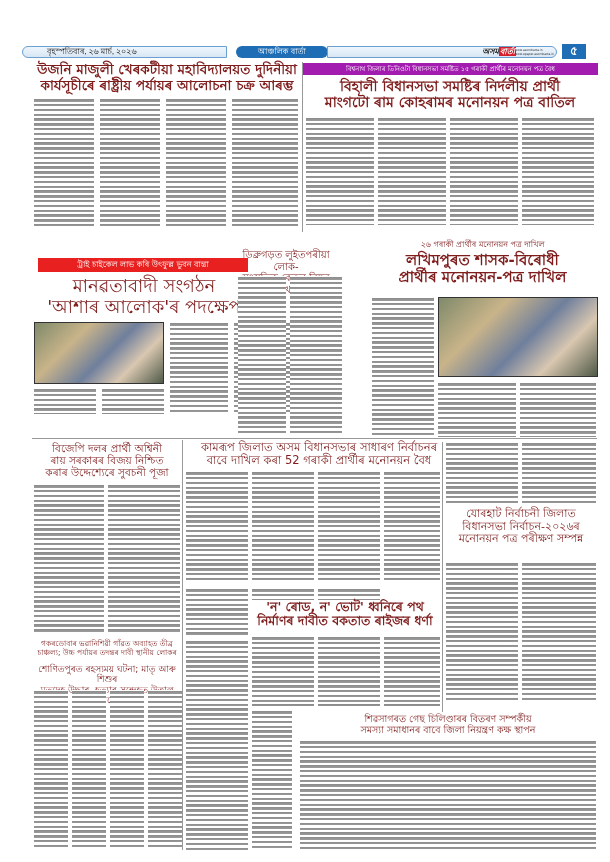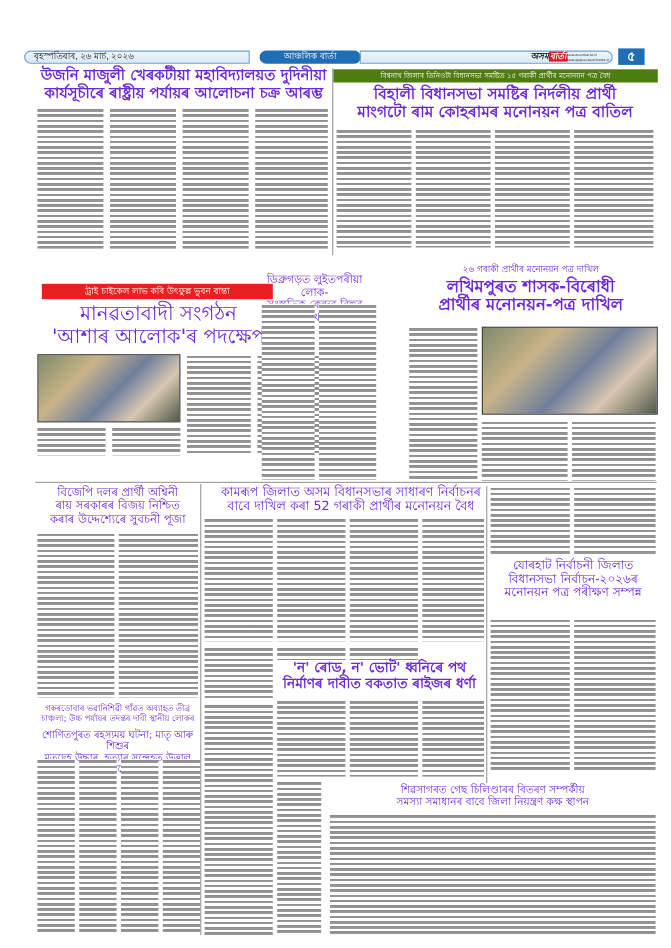--- a/index.html
+++ b/index.html
@@ -1,26 +1,26 @@
 <!DOCTYPE html>
 <html><head>
 <meta charset="utf-8">
 <style>
 *{margin:0;padding:0;box-sizing:border-box;}
 body{width:610px;height:862px;background:#fff;font-family:"DejaVu Serif",serif;color:#111;position:relative;overflow:hidden;}
 .abs{position:absolute;}
 .hdr{left:22px;top:46px;width:568px;height:12px;}
-.hdr-left{position:absolute;left:0;top:0;width:205px;height:12px;border:1px solid #6a9fd0;border-radius:6px 0 0 6px;background:linear-gradient(#eef5fc,#d8e7f5);font-size:8px;line-height:10px;padding-left:8px;font-family:Liberation Sans, sans-serif;}
+.hdr-left{position:absolute;left:0;top:0;width:205px;height:12px;border:1px solid #6a9fd0;border-radius:6px 0 0 6px;background:linear-gradient(#eef5fc,#d8e7f5);font-size:8px;line-height:10px;padding-left:24px;font-family:Liberation Serif, serif;}
 .hdr-mid{position:absolute;left:214px;top:0;width:92px;height:12px;background:#1f6db5;color:#fff;font-size:8px;line-height:12px;text-align:center;border-radius:6px;font-family:"DejaVu Sans",sans-serif;}
 .hdr-right{position:absolute;left:305px;top:0;width:230px;height:12px;border:1px solid #6a9fd0;border-radius:0 6px 6px 0;background:linear-gradient(#eef5fc,#d8e7f5);}
 .brand{position:absolute;right:40px;top:0;font-size:8px;font-weight:bold;line-height:10px;font-family:"DejaVu Sans",sans-serif;font-style:italic;}
 .brand b{background:#d21f2b;color:#fff;padding:0 1px;}
 .weburl{position:absolute;right:2px;top:1px;font-size:3px;line-height:4px;color:#333;font-family:"DejaVu Sans",sans-serif;}
 .pgno{position:absolute;left:540px;top:-2px;width:24px;height:15px;background:#1f6db5;color:#fff;font-size:12px;font-weight:bold;text-align:center;line-height:15px;font-family:"DejaVu Sans",sans-serif;}
-.hl{font-family:"DejaVu Sans",sans-serif;font-weight:bold;text-align:center;line-height:1.15;color:#6d28d9;}
+.hl{font-family:"DejaVu Sans",sans-serif;font-weight:bold;text-align:center;line-height:1.15;color:#7f1d1d;}
 .kicker{font-family:"DejaVu Sans",sans-serif;font-size:8px;color:#fff;text-align:center;line-height:13px;}
 .col{font-size:3.6px;line-height:5.4px;color:#444;text-align:justify;overflow:hidden;}
 .col::before{content:"";}
 .txt{background:repeating-linear-gradient(#fff 0,#fff 1.2px,#8c8c8c 1.2px,#9a9a9a 3.6px,#fff 3.6px,#fff 4.8px);}
 .photo{background:linear-gradient(135deg,#7f8a6a 0%,#c9b48a 30%,#6f7f9c 55%,#d9c7b0 75%,#4f5a48 100%);border:1px solid #333;}
 .rule-v{width:1px;background:#999;}
 .rule-h{height:1px;background:#999;}
 </style>
 </head>
 <body>
@@ -44,21 +44,21 @@
   <div class="hl" style="font-size:13.5px;">
     <div>উজনি মাজুলী খেৰকটীয়া মহাবিদ্যালয়ত দুদিনীয়া</div>
     <div>কাৰ্যসূচীৰে ৰাষ্ট্ৰীয় পৰ্যায়ৰ আলোচনা চক্ৰ আৰম্ভ</div>
   </div>
 </div>
 <div class="abs col txt" style="left:34px;top:98px;width:60px;height:128px;"></div>
 <div class="abs col txt" style="left:100px;top:98px;width:60px;height:128px;"></div>
 <div class="abs col txt" style="left:166px;top:98px;width:60px;height:128px;"></div>
 <div class="abs col txt" style="left:232px;top:98px;width:66px;height:128px;"></div>
 
-<div class="abs" style="left:303px;top:63px;width:295px;height:12px;background:#4d7c0f;">
+<div class="abs" style="left:303px;top:63px;width:295px;height:12px;background:#a21caf;">
   <div class="kicker" style="font-size:6.5px;line-height:12px;">বিশ্বনাথ জিলাৰ তিনিওটা বিধানসভা সমষ্টিত ১৫ গৰাকী প্ৰাৰ্থীৰ মনোনয়ন পত্ৰ বৈধ</div>
 </div>
 <div class="abs hl" style="left:305px;top:78px;width:290px;font-size:14px;">
   <div>বিহালী বিধানসভা সমষ্টিৰ নিৰ্দলীয় প্ৰাৰ্থী</div>
   <div>মাংগটো ৰাম কোহৰামৰ মনোনয়ন পত্ৰ বাতিল</div>
 </div>
 <div class="abs col txt" style="left:306px;top:117px;width:68px;height:108px;"></div>
 <div class="abs col txt" style="left:378px;top:117px;width:68px;height:108px;"></div>
 <div class="abs col txt" style="left:450px;top:117px;width:68px;height:108px;"></div>
 <div class="abs col txt" style="left:522px;top:117px;width:72px;height:108px;"></div>

